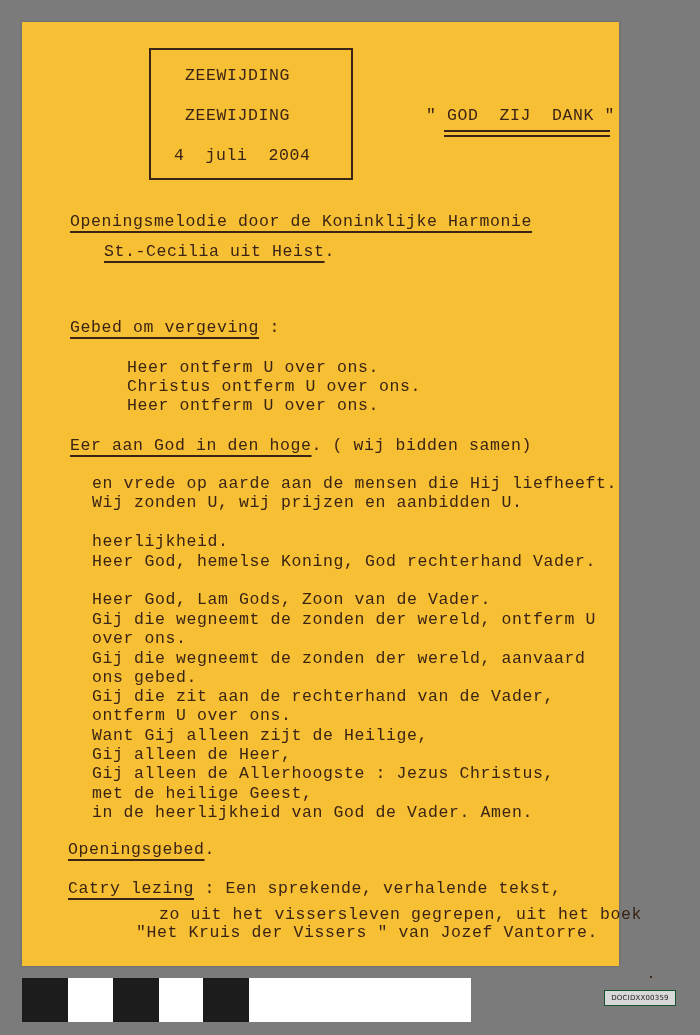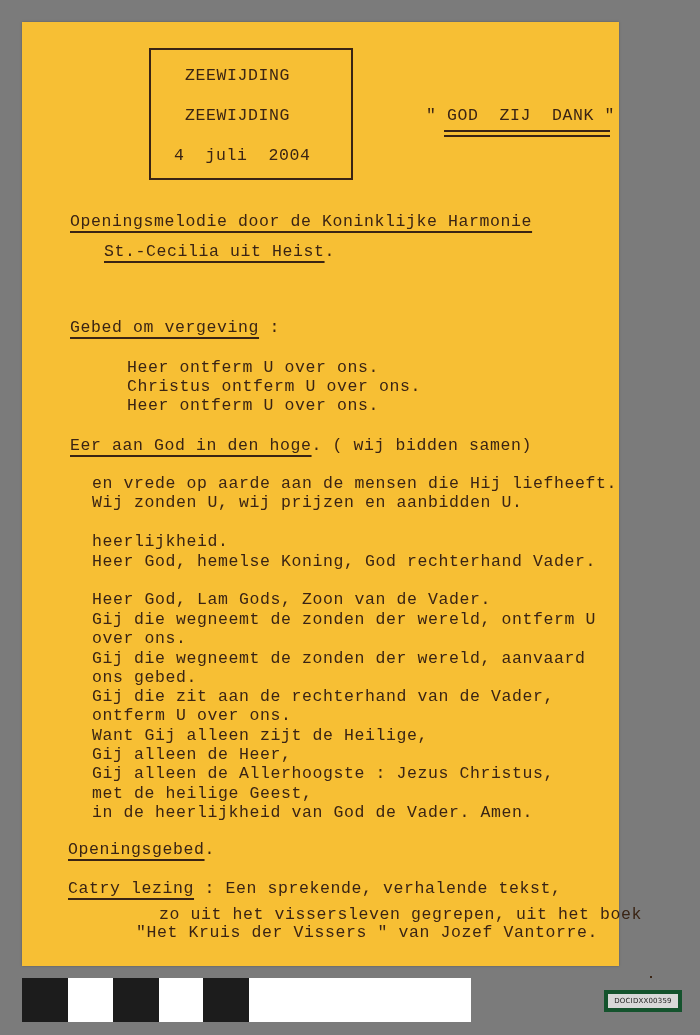--- a/index.html
+++ b/index.html
@@ -35,21 +35,21 @@
     .hline {
       position: absolute; height: 2px; background: #3a2414;
     }
     .bar {
       position: absolute; top: 978px; height: 44px;
     }
     .docid {
       position: absolute; left: 604px; top: 990px;
       width: 70px; height: 14px;
       background: #d8d8d8;
-      border: 4px solid #14532d;
+      border: 1px solid #14532d;
       color: #222;
       font-family: "DejaVu Sans", sans-serif;
       font-size: 7px;
       line-height: 14px;
       text-align: center;
       letter-spacing: 0.2px;
     }
     .dot { position:absolute; left: 628px; top: 954px; width: 2px; height: 2px; background:#3a2414; }
   </style>
 </head>

